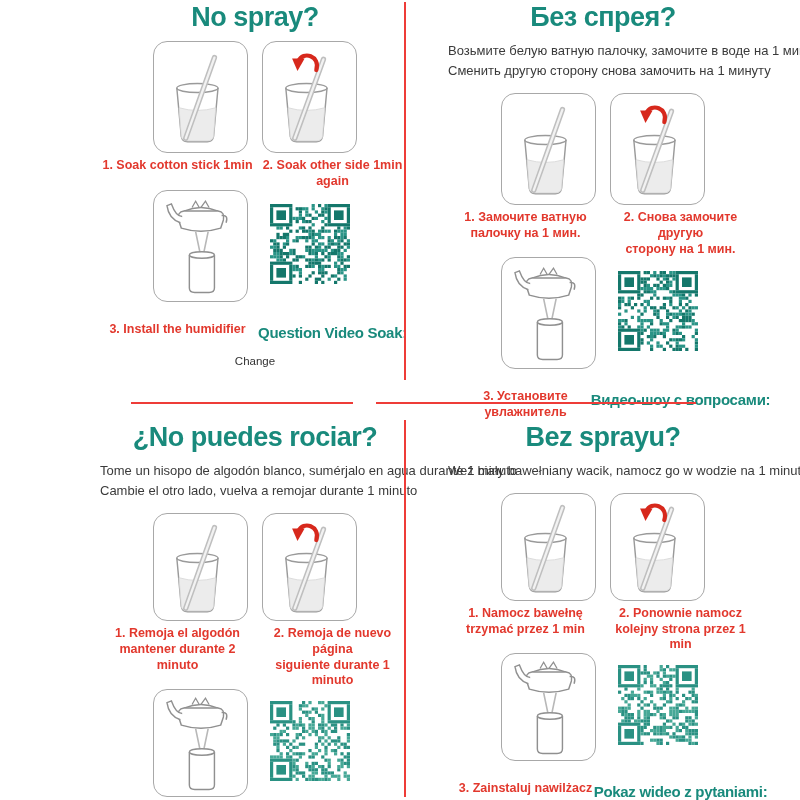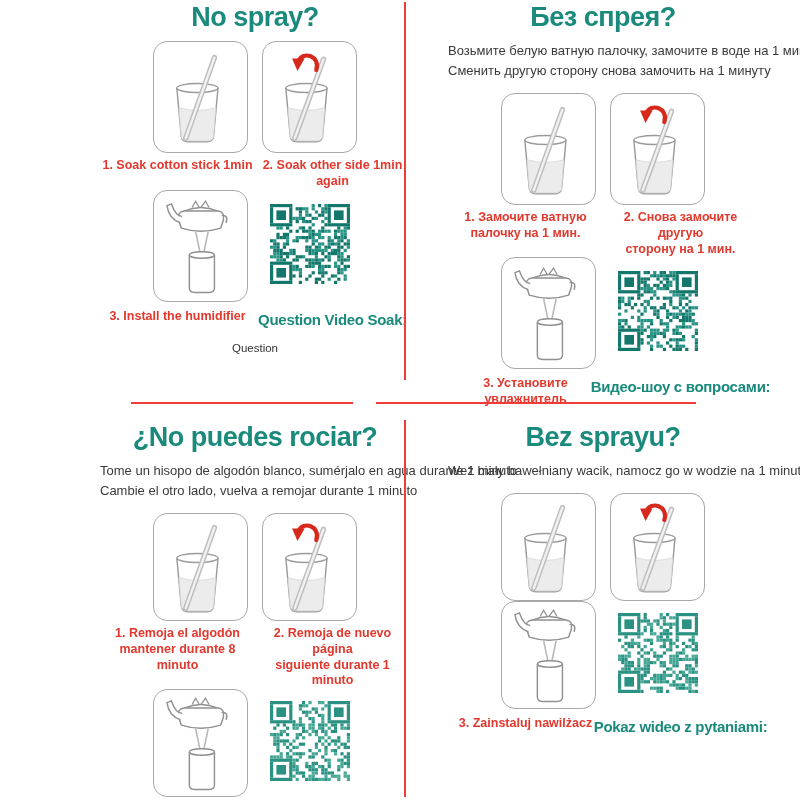--- a/index.html
+++ b/index.html
@@ -31,21 +31,21 @@
     display:flex;align-items:flex-end;justify-content:center;background:#fff;
   }
   .frame svg{display:block;width:86px;height:100%;}
   .qr-cell{width:95px;display:flex;align-items:center;justify-content:center;}
   .caprow{display:flex;justify-content:center;margin-top:5px;min-height:32px;}
   .caprow .cell{width:155px;display:flex;justify-content:center;align-items:flex-start;}
   .step{
     margin:0;font-size:12.5px;font-weight:700;line-height:1.25;
     color:var(--red,#e2382d);text-align:center;white-space:pre-line;
   }
-  .caprow2{margin-top:7px;min-height:24px;}
+  .caprow2{margin-top:20px;min-height:24px;}
   .video{
     margin:2px 0 0 0;font-size:15px;font-weight:700;letter-spacing:-0.3px;
     color:var(--teal,#198a7c);text-align:center;white-space:nowrap;
   }
   .lang{margin:9px 0 0 0;text-align:center;font-size:11.5px;color:#333;}
   
   .divider{position:absolute;background:var(--divider,#ee3c38);}
   #div-v-top{left:404px;top:2px;width:2px;height:378px;}
   #div-v-bottom{left:404px;top:420px;width:2px;height:377px;}
   #div-h-left{left:131px;top:402px;width:222px;height:2px;}
@@ -375,21 +375,21 @@
           </div>
       </div>
       <div class="caprow caprow2">
         <div class="cell">
             <p class="step">3. Install the humidifier</p>
           </div>
         <div class="cell">
             <p class="video">Question Video Soak:</p>
           </div>
       </div>
-      <p class="lang">Question</p>
+      <p class="lang">Change</p>
     </div>
   </section>
 
   <section class="quad right top">
     <div class="content">
       <h1 class="title">Без спрея?</h1>
       <p class="intro"><span>Возьмите белую ватную палочку, замочите в воде на 1 минуту.</span><br><span>Сменить другую сторону снова замочить на 1 минуту</span></p>
       <div class="figrow">
         <figure class="frame">
             <svg>
@@ -685,21 +685,21 @@
           </figure>
         <figure class="frame">
             <svg>
               <use href="#sym-cup-flip"></use>
             </svg>
           </figure>
       </div>
       <div class="caprow">
         <div class="cell">
             <p class="step">1. Remoja el algodón
-mantener durante 8 minuto</p>
+mantener durante 2 minuto</p>
           </div>
         <div class="cell">
             <p class="step">2. Remoja de nuevo página
 siguiente durante 1 minuto</p>
           </div>
       </div>
       <div class="figrow">
         <figure class="frame">
             <svg>
               <use href="#sym-kettle"></use>
@@ -958,20 +958,30 @@
         <figure class="frame">
             <svg>
               <use href="#sym-cup"></use>
             </svg>
           </figure>
         <figure class="frame">
             <svg>
               <use href="#sym-cup-flip"></use>
             </svg>
           </figure>
+      </div>
+      <div class="caprow">
+        <div class="cell">
+            <p class="step">1. Namocz bawełnę
+trzymać przez 1 min</p>
+          </div>
+        <div class="cell">
+            <p class="step">2. Ponownie namocz
+kolejny strona przez 1 min</p>
+          </div>
       </div>
       <div class="figrow">
         <figure class="frame">
             <svg>
               <use href="#sym-kettle"></use>
             </svg>
           </figure>
         <div class="qr-cell">
             <div class="qr"><svg width="80" height="80" viewBox="0 0 80 80">
                 <rect x="25.6" y="0" width="3.2" height="3.2" fill="#2a9183"></rect>

